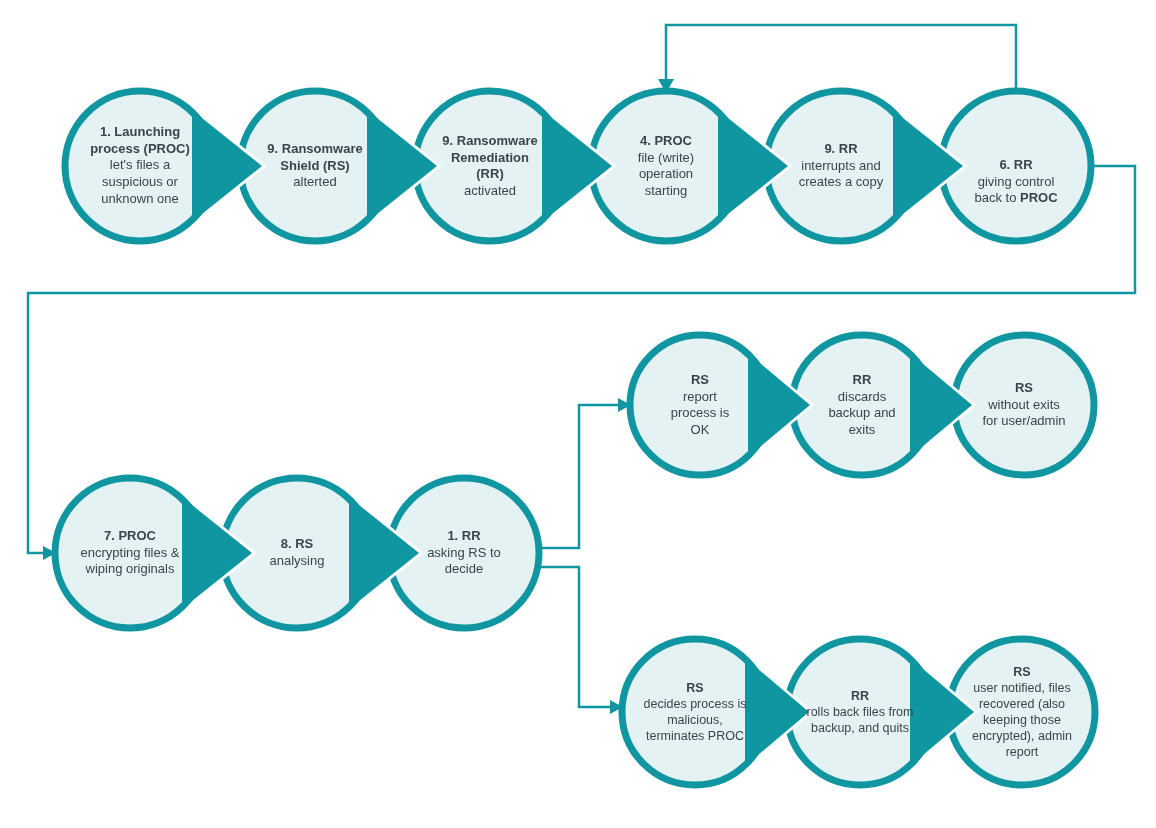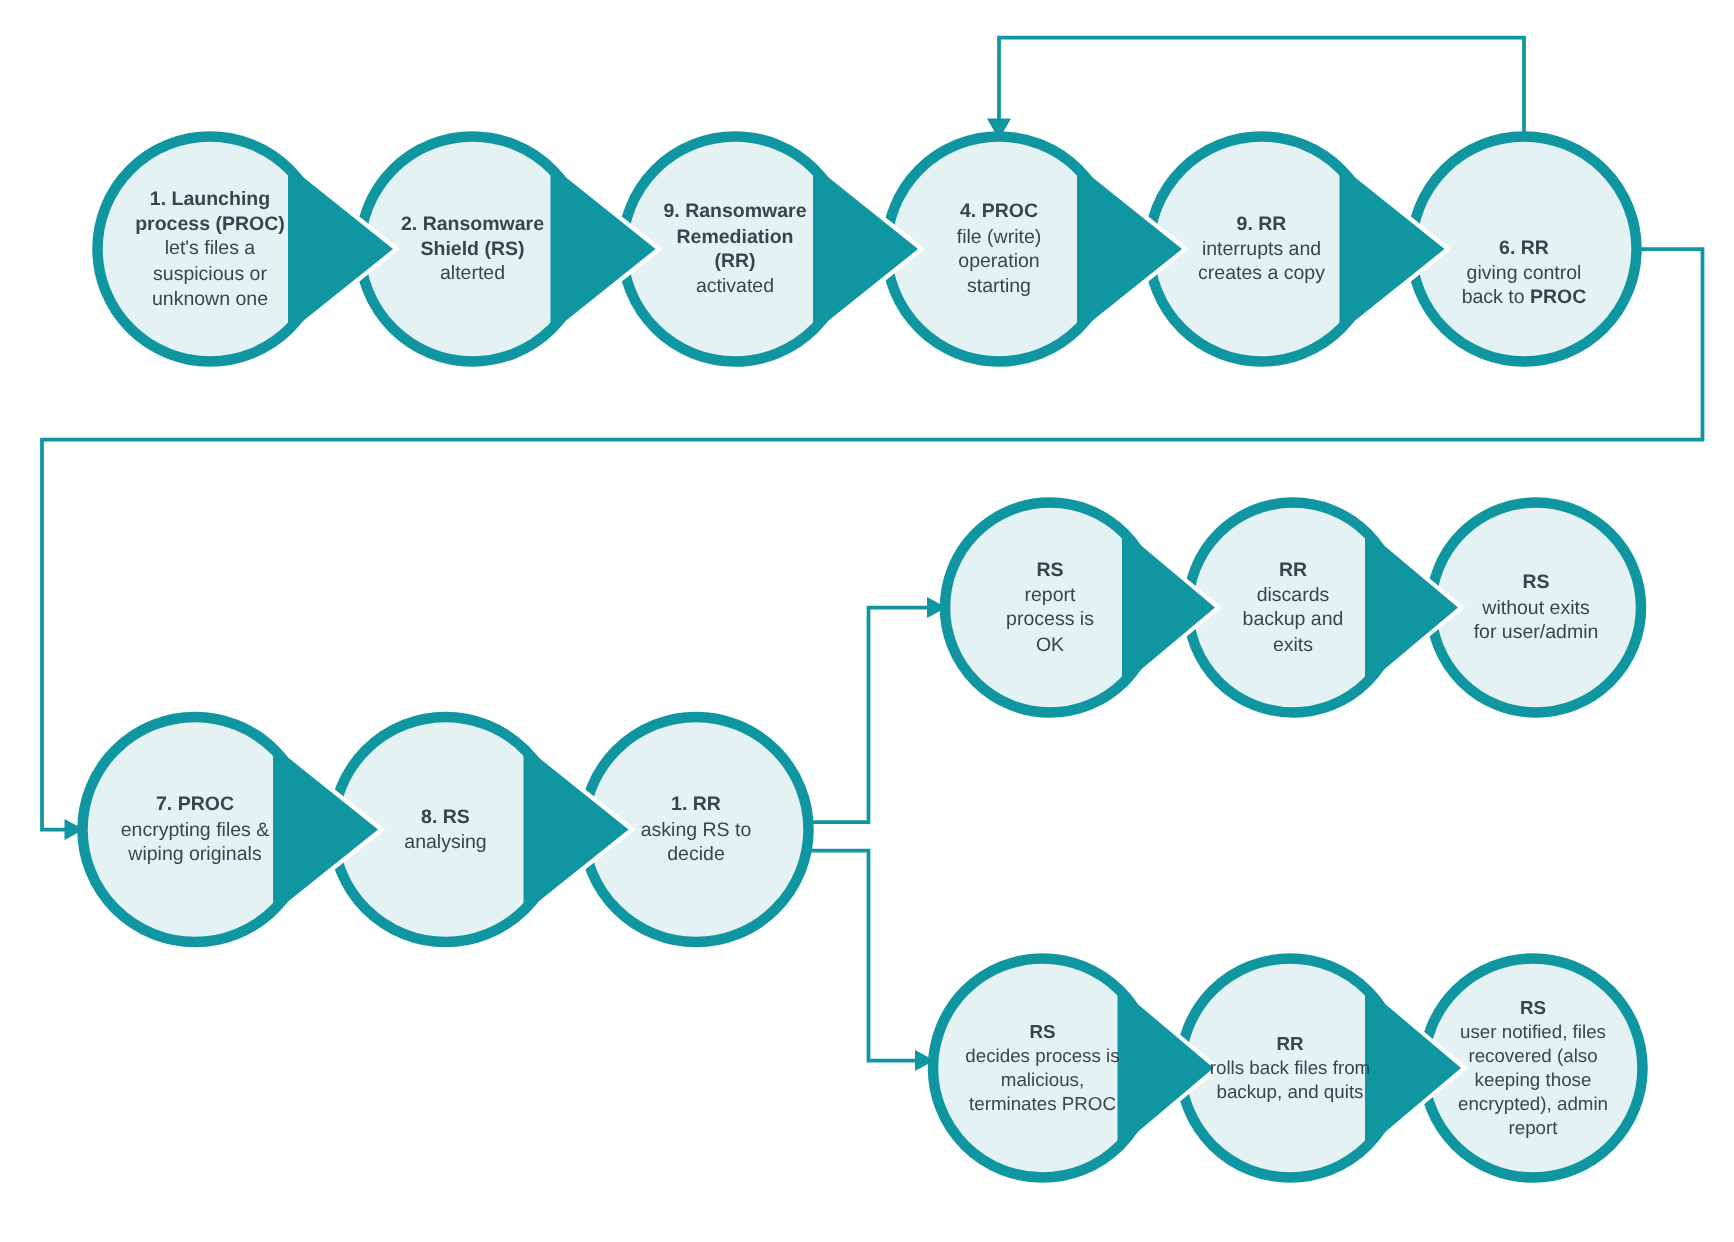--- a/index.html
+++ b/index.html
@@ -110,21 +110,21 @@
       <polygon points="610,700 610,714 623,707"></polygon>
     </g>
   </svg>
 
   <div class="lbl" style="left:140px;top:166px;width:114px">
     <div class="tt">1. Launching process (PROC)</div>
     <div class="bb"><span>let's files a suspicious or unknown one</span><span class="tt-inline"></span></div>
   </div>
 
   <div class="lbl" style="left:315px;top:166px;width:110px">
-    <div class="tt">2. Ransomware Shield (RS)</div>
+    <div class="tt">9. Ransomware Shield (RS)</div>
     <div class="bb"><span>alterted</span><span class="tt-inline"></span></div>
   </div>
 
   <div class="lbl" style="left:490px;top:166px;width:102px">
     <div class="tt">9. Ransomware Remediation (RR)</div>
     <div class="bb"><span>activated</span><span class="tt-inline"></span></div>
   </div>
 
   <div class="lbl" style="left:666px;top:166px;width:86px">
     <div class="tt">4. PROC</div>

